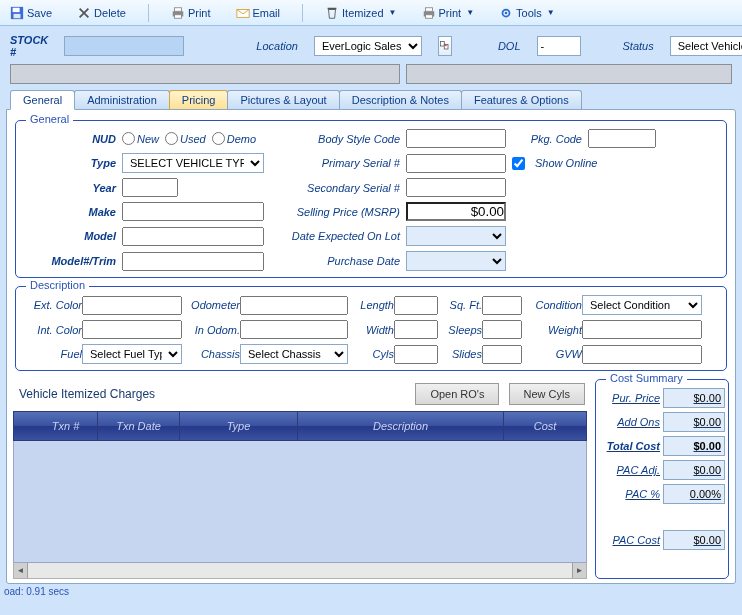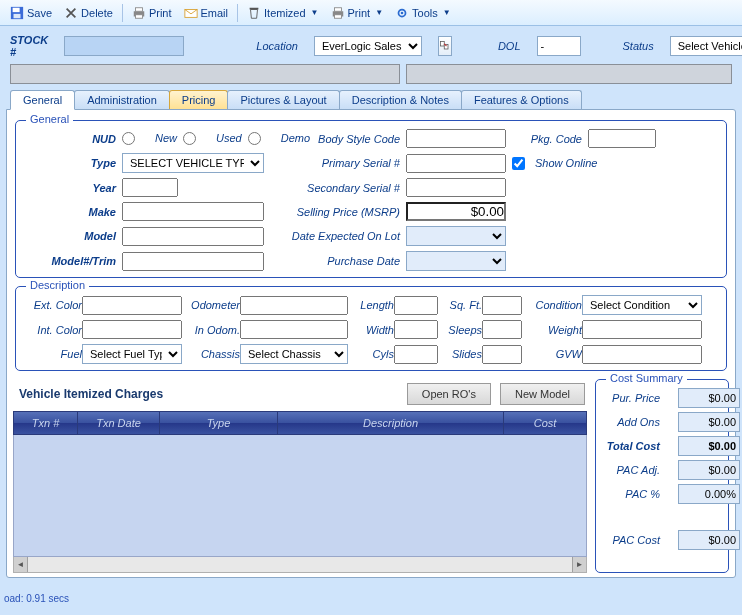--- a/index.html
+++ b/index.html
@@ -14,21 +14,21 @@
   position: relative;
 }
 
 
 .toolbar {
   background: linear-gradient(#f4faff, #dbeeff);
   border-bottom: 1px solid #9bc0e6;
   padding: 2px 4px;
   display: flex;
   align-items: center;
-  gap: 0;
+  gap: 13px;
   height: 26px;
 }
 .tb-btn {
   display: inline-flex;
   align-items: center;
   gap: 3px;
   padding: 2px 6px;
   cursor: pointer;
   border-radius: 2px;
   color: #0c3d8a;
@@ -125,59 +125,60 @@
   background: #e1ecfa;
   font-size: 11px;
   padding: 1px 3px;
   width: 100%;
 }
 select.fld { background: #fff; }
 input.fld.white { background: #fff; }
 input.fld.num { text-align: right; }
 
 .radio-group { display: inline-flex; gap: 6px; align-items: center; white-space: nowrap; }
-.radio-group label { display: inline-flex; align-items: flex-start; gap: 20px; font-style: italic; color: #0c3d8a; }
+.radio-group label { display: inline-flex; align-items: center; gap: 2px; font-style: italic; color: #0c3d8a; }
 
 
 .desc-grid { display: grid; grid-template-columns: 58px 100px 58px 108px 46px 44px 44px 40px 60px 120px; gap: 5px 0; align-items: center; }
 .desc-grid .fl { text-align: right; font-style: italic; color: #0c3d8a; }
 
 
 .bottom { display: flex; gap: 8px; margin-top: 2px; }
 .charges-area { flex: 1; }
 .charges-head { display: flex; align-items: center; justify-content: space-between; padding: 4px 2px 6px; }
-.charges-title { font-weight: bold; color: #1a3a6e; font-size: 12px; padding-left: 4px; }
+.charges-title { font-weight: normal; color: #1a3a6e; font-size: 12px; padding-left: 4px; }
 .ch-btn { padding: 4px 14px; background: linear-gradient(#f0f0f0,#d8d8d8); border: 1px solid #9a9a9a; cursor: pointer; font-size: 11px; color: #333; margin-left: 6px; }
 
 .grid-head {
   display: flex;
   background: linear-gradient(#5670b8,#3a52a0 48%,#26388a 52%,#3a52a0);
-  height: 24px;
+  height: 30px;
   color: #c8d4ee;
   font-style: italic;
   border: 1px solid #2a3a7a;
+  padding-left: 20px;
 }
 .grid-head > div { border-right: 1px solid #2a3a7a; display: flex; align-items: center; justify-content: center; }
 .gh1 { width: 64px; } .gh2 { width: 82px; } .gh3 { width: 118px; } .gh4 { flex: 1; } .gh5 { width: 82px; border-right: none !important; }
 .grid-body { height: 122px; background: #c6d5f0; border: 1px solid #98a6c8; border-top: none; }
 .grid-scroll { height: 16px; background: #e8e8e8; border: 1px solid #b0b0b0; border-top: none; display: flex; align-items: center; position: relative; }
 .grid-scroll .thumb-l { width: 14px; height: 100%; background: #d0d0d0; border-right: 1px solid #a0a0a0; display:flex;align-items:center;justify-content:center;font-size:8px;color:#555; }
 .grid-scroll .thumb-r { width: 14px; height: 100%; background: #d0d0d0; border-left: 1px solid #a0a0a0; margin-left: auto; display:flex;align-items:center;justify-content:center;font-size:8px;color:#555;}
 
 
-.cost-fset { border: 1px solid #2a52b8; border-radius: 5px; padding: 8px 8px 6px; width: 134px; position: relative; }
+.cost-fset { border: 1px solid #2a52b8; border-radius: 5px; padding: 8px 8px 6px; width: 134px; position: relative; text-decoration: underline; }
 .cost-fset .legend { position: absolute; top: -8px; left: 10px; background: #fff; padding: 0 4px; color: #2a52b8; }
-.cost-row { display: flex; align-items: center; justify-content: space-between; margin-bottom: 4px; gap: 18px; }
+.cost-row { display: flex; align-items: center; justify-content: space-between; margin-bottom: 4px; gap: 3px; }
 .cost-row .cl { font-style: italic; color: #0c3d8a; text-align: right; flex: 0 0 56px; font-size: 11px; }
 .cost-row input { width: 62px; text-align: right; height: 20px; border: 1px solid #8aa8c8; background: #e1ecfa; font-size: 11px; padding: 1px 3px; }
 .cost-row.bold .cl { font-weight: bold; }
 .cost-row.bold input { font-weight: bold; }
 .cost-gap { height: 22px; }
 
-.footer-status { position: absolute; bottom: 9px; left: 0; font-size: 10px; color: #2a52b8; padding: 2px 4px; }
+.footer-status { position: absolute; bottom: 16px; left: 0; font-size: 10px; color: #2a52b8; padding: 2px 4px; }
 
 .chk { display: inline-flex; align-items: center; gap: 10px; font-style: italic; color: #0c3d8a; }
 </style>
 </head>
 <body>
 
 <div class="toolbar">
   <span class="tb-btn">
     <svg class="tb-icon" viewBox="0 0 16 16">
         <rect x="1" y="1" width="14" height="14" fill="#3a6bd8"></rect>
@@ -372,21 +373,21 @@
       <input class="fld" style="">
     </div>
   </div>
 
   <div class="bottom">
     <div class="charges-area">
       <div class="charges-head">
         <span class="charges-title">Vehicle Itemized Charges</span>
         <span>
           <button class="ch-btn">Open RO's</button>
-          <button class="ch-btn">New Model</button>
+          <button class="ch-btn">New Cyls</button>
         </span>
       </div>
       <div class="grid-head">
         <div class="gh1">Txn #</div>
         <div class="gh2">Txn Date</div>
         <div class="gh3">Type</div>
         <div class="gh4">Description</div>
         <div class="gh5">Cost</div>
       </div>
       <div class="grid-body"></div>

